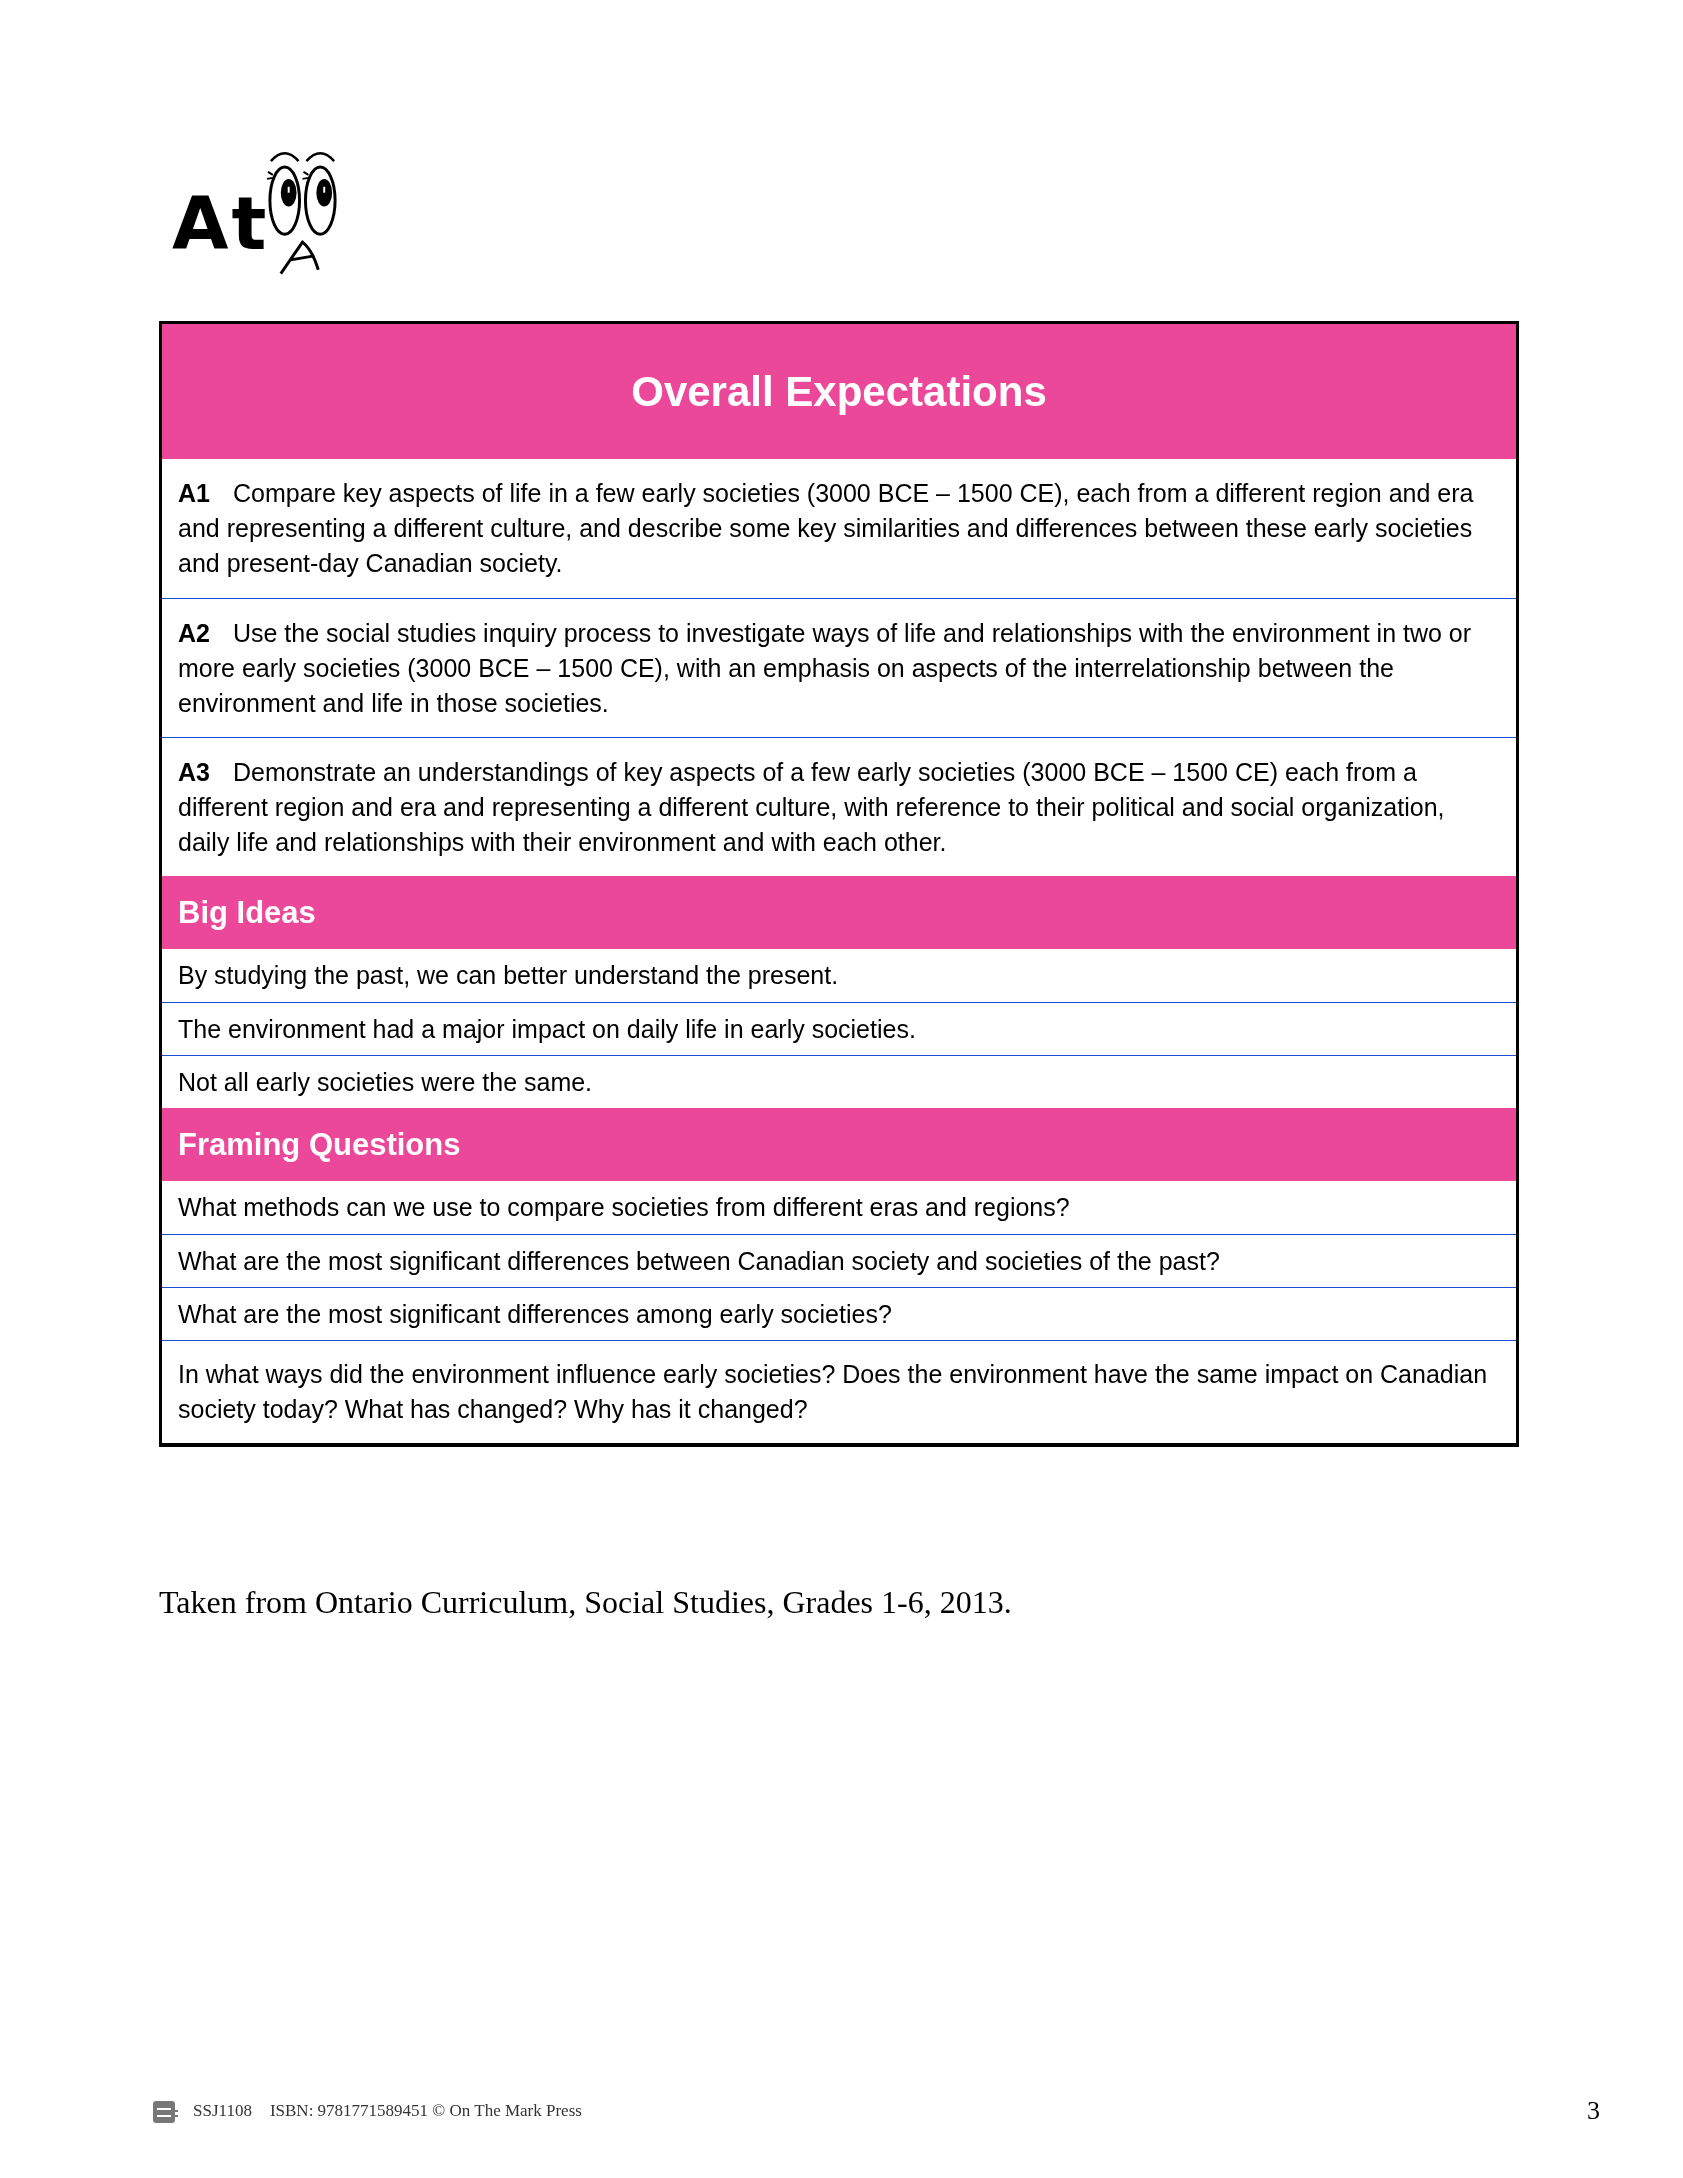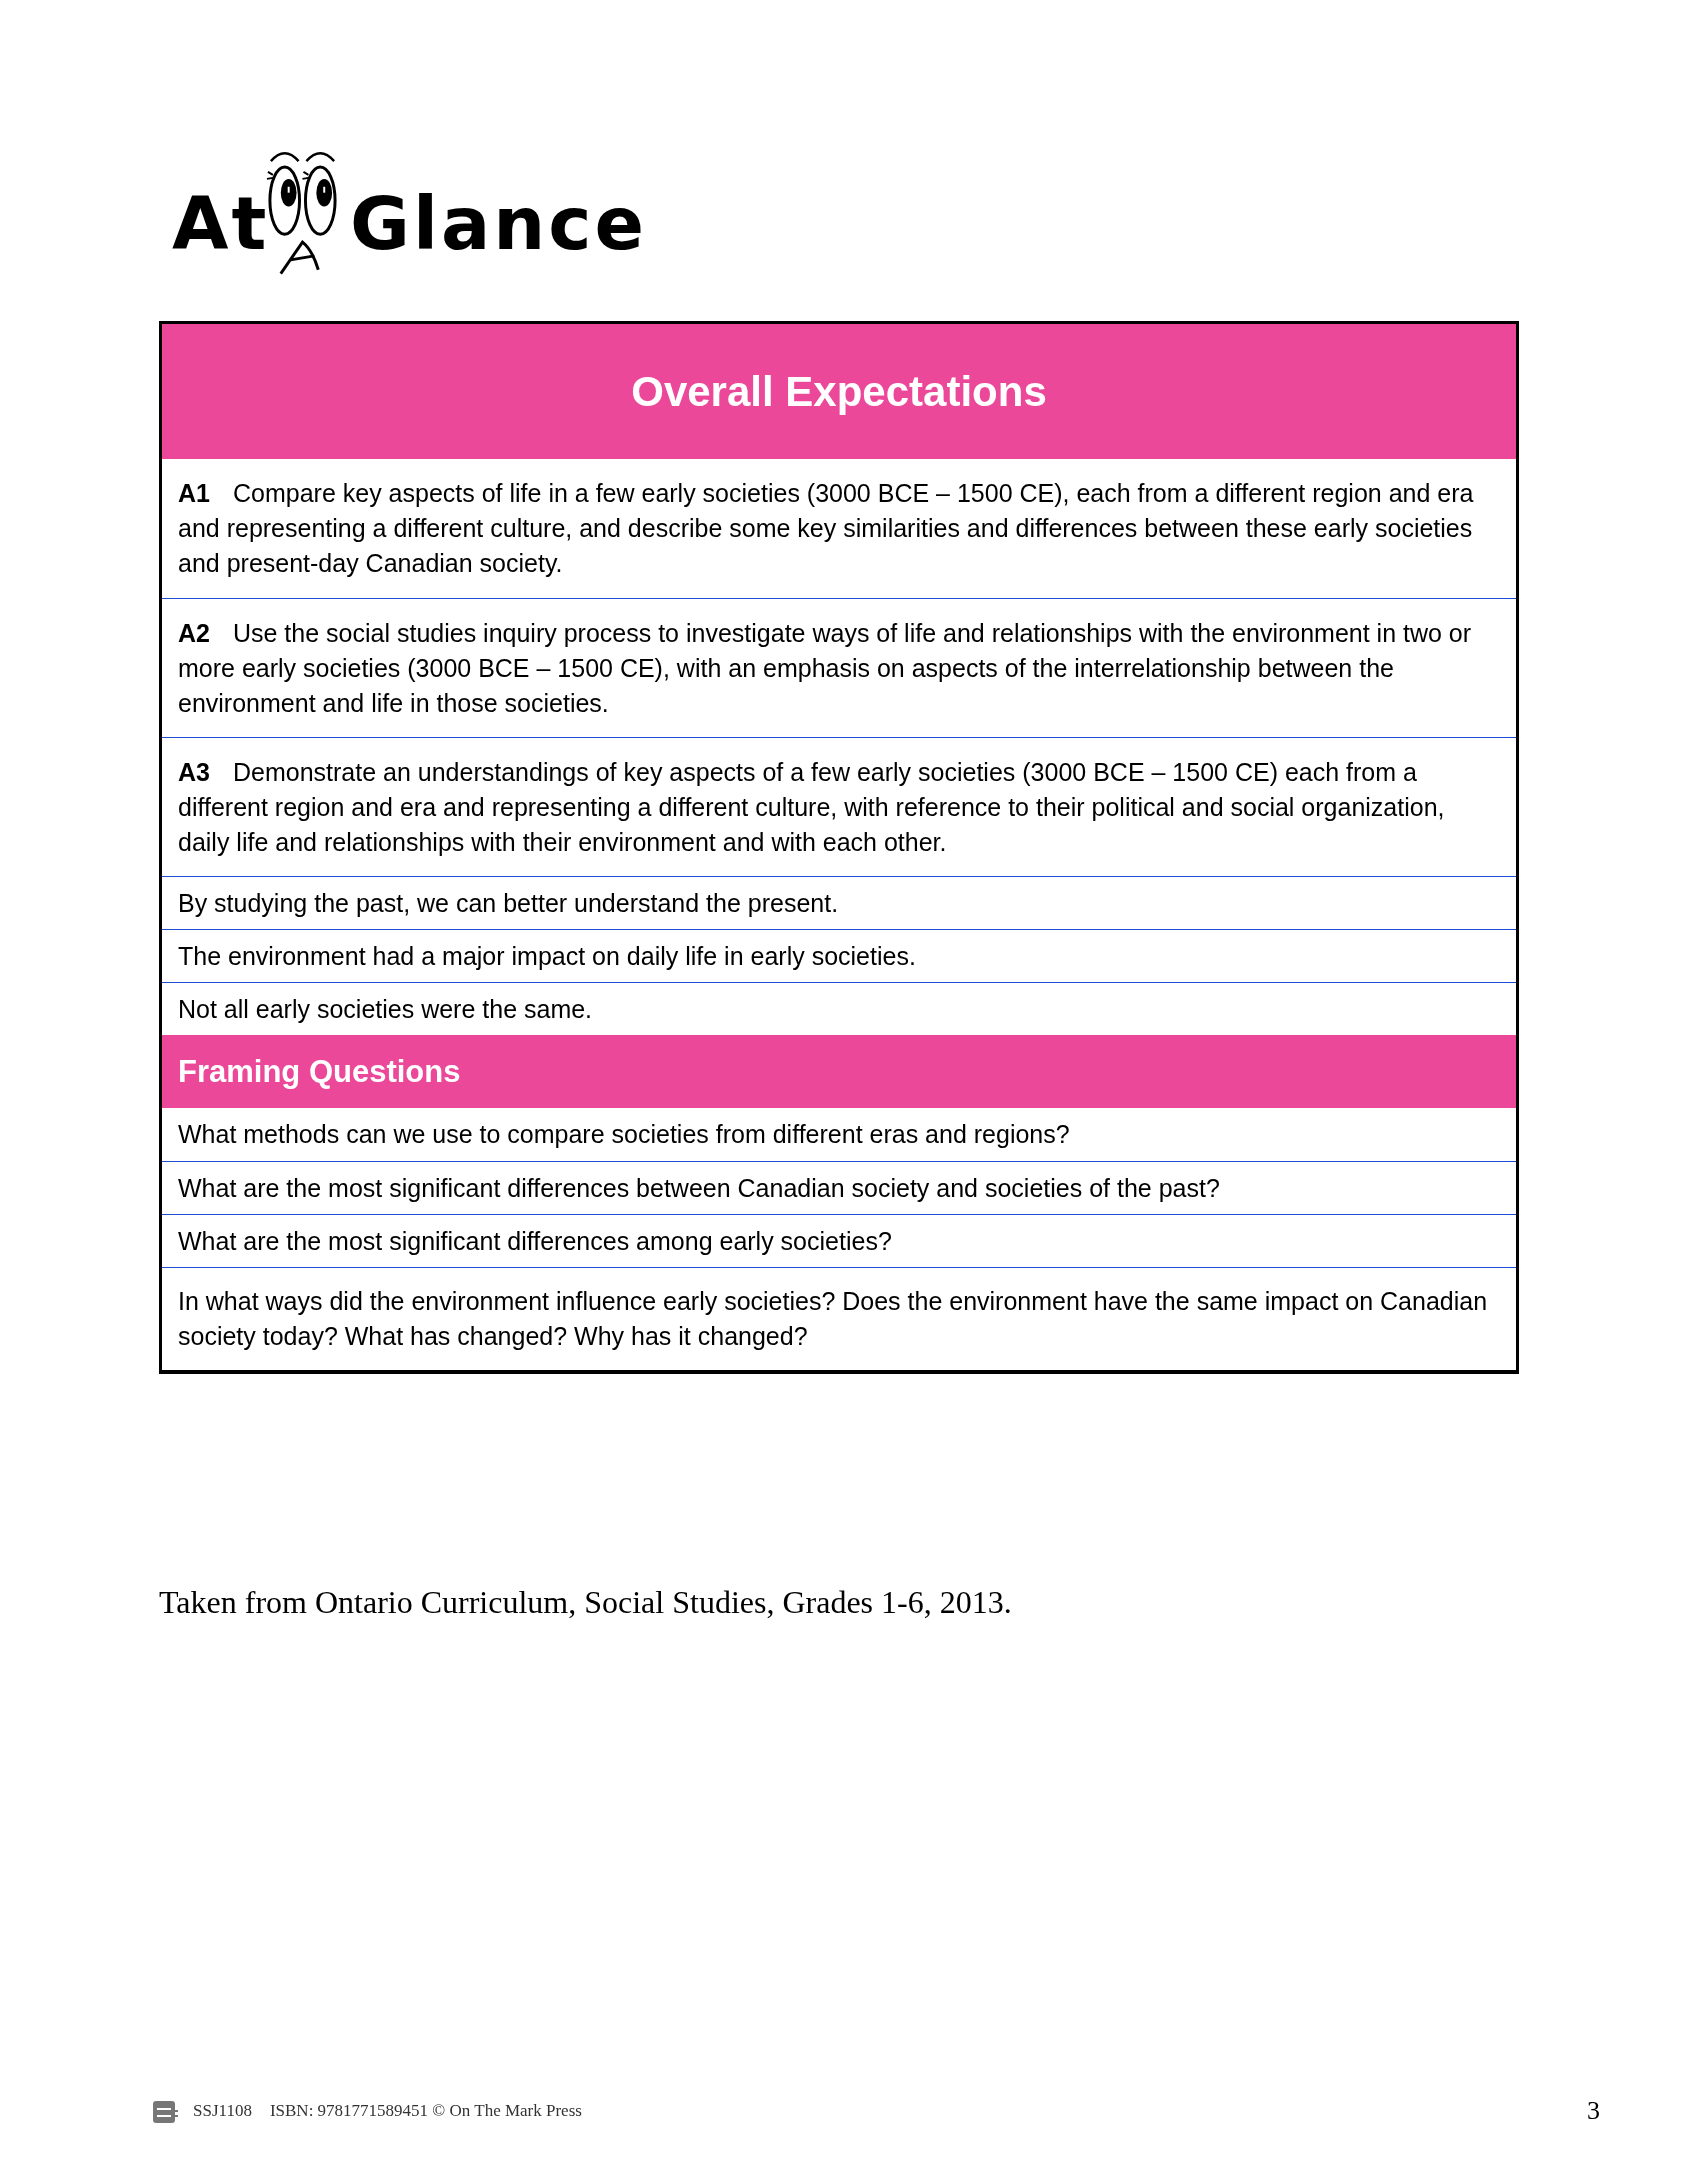--- a/index.html
+++ b/index.html
@@ -40,21 +40,20 @@
     <ellipse cx="22" cy="62" rx="15" ry="34" fill="none" stroke="#000" stroke-width="3"></ellipse>
     <ellipse cx="58" cy="62" rx="15" ry="34" fill="none" stroke="#000" stroke-width="3"></ellipse>
     <ellipse cx="26" cy="54" rx="8" ry="14" fill="#000"></ellipse>
     <ellipse cx="62" cy="54" rx="8" ry="14" fill="#000"></ellipse>
     <rect x="25" y="48" width="2" height="6" fill="#fff"></rect>
     <rect x="61" y="48" width="2" height="6" fill="#fff"></rect>
     <path d="M10 36 L5 33 M10 39 L4 40 M46 36 L41 33 M46 39 L40 40" stroke="#000" stroke-width="2"></path>
     <path d="M18 136 L40 104 Q50 112 56 132" fill="none" stroke="#000" stroke-width="3"></path>
     <path d="M28 122 L52 118" fill="none" stroke="#000" stroke-width="3"></path>
   </svg>
-  <span class="logo-text logo-glance">Glance</span>
 </div>
 
 <div class="glance-table">
   <div class="band band-main">Overall Expectations</div>
 
   <div class="row row-tall">
     <div>
       <span class="code">A1</span><span>Compare key aspects of life in a few early societies (3000 BCE – 1500 CE), each from a different region and era and representing a different culture, and describe some key similarities and differences between these early societies and present-day Canadian society.</span>
     </div>
   </div>
@@ -62,20 +61,21 @@
     <div>
       <span class="code">A2</span><span>Use the social studies inquiry process to investigate ways of life and relationships with the environment in two or more early societies (3000 BCE – 1500 CE), with an emphasis on aspects of the interrelationship between the environment and life in those societies.</span>
     </div>
   </div>
   <div class="row row-tall">
     <div>
       <span class="code">A3</span><span>Demonstrate an understandings of key aspects of a few early societies (3000 BCE – 1500 CE) each from a different region and era and representing a different culture, with reference to their political and social organization, daily life and relationships with their environment and with each other.</span>
     </div>
   </div>
 
+  <div class="band band-sub">Big Ideas</div>
   <div class="row row-single">By studying the past, we can better understand the present.</div>
   <div class="row row-single">The environment had a major impact on daily life in early societies.</div>
   <div class="row row-single">Not all early societies were the same.</div>
 
   <div class="band band-sub">Framing Questions</div>
   <div class="row row-single">What methods can we use to compare societies from different eras and regions?</div>
   <div class="row row-single">What are the most significant differences between Canadian society and societies of the past?</div>
   <div class="row row-single">What are the most significant differences among early societies?</div>
   <div class="row row-double">In what ways did the environment influence early societies? Does the environment have the same impact on Canadian society today? What has changed? Why has it changed?</div>
 </div>

